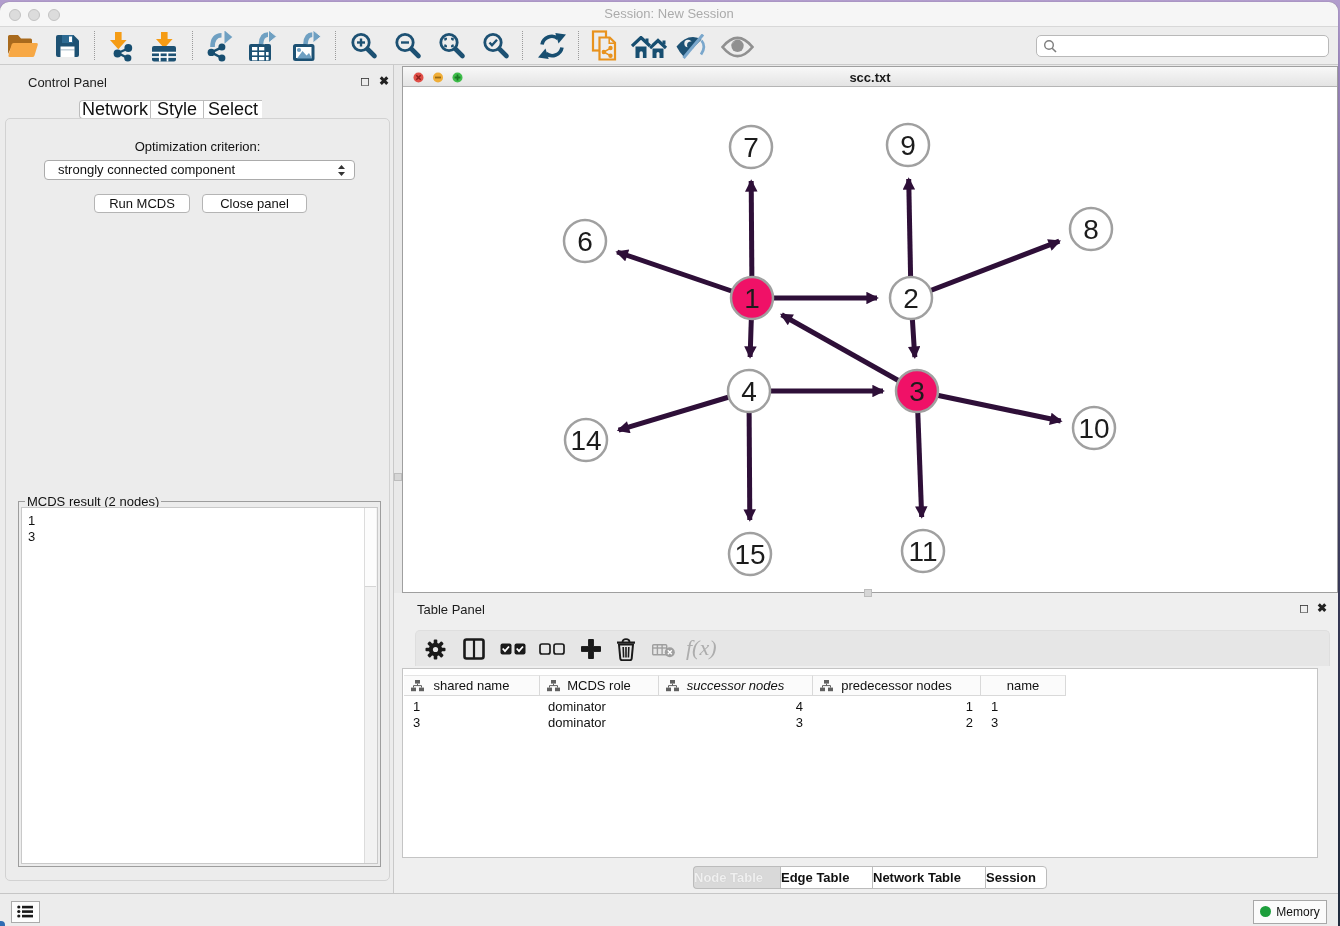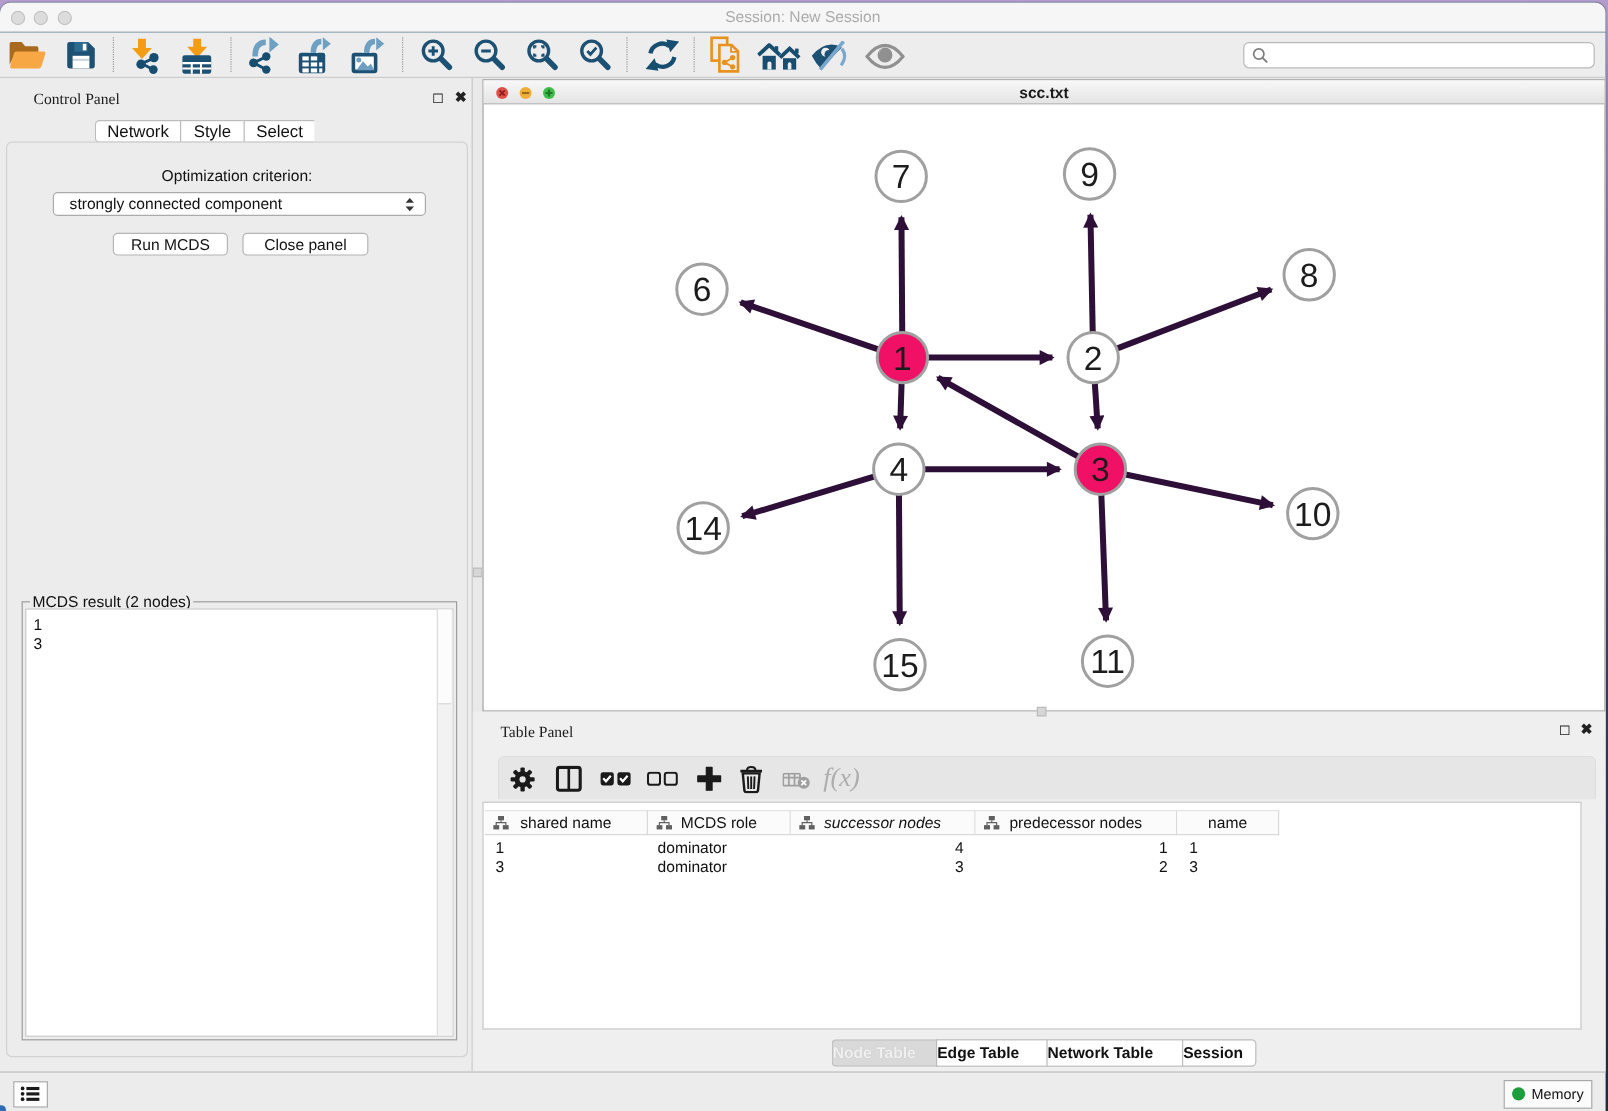--- a/index.html
+++ b/index.html
@@ -1,32 +1,32 @@
 <!DOCTYPE html>
 <html><head>
 <meta charset="utf-8">
 <style>
 html,body{margin:0;padding:0;}
 body{width:1340px;height:926px;overflow:hidden;font-family:"Liberation Sans",sans-serif;position:relative;}
 #desktop{position:absolute;left:0;top:0;width:1340px;height:926px;background:linear-gradient(180deg,#b29dcd 0%,#9a85bb 8%,#6f6392 30%,#3d3c5d 60%,#252d44 85%,#222c3e 100%);}
-#window{position:absolute;left:0;top:2px;width:1338px;height:916px;background:#0c4a6e;border-radius:9px 9px 0 0;box-shadow:0 0 1px rgba(0,0,0,.4);}
+#window{position:absolute;left:0;top:2px;width:1338px;height:916px;background:#a3a3a3;border-radius:9px 9px 0 0;box-shadow:0 0 1px rgba(0,0,0,.4);}
 #titlebar{position:absolute;left:0;top:0;width:100%;height:24px;background:#f6f6f6;border-radius:9px 9px 0 0;border-bottom:1px solid #d8d8d8;}
 .tl{position:absolute;top:7px;width:12px;height:12px;border-radius:50%;background:#dcdcdc;border:1px solid #c3c3c3;box-sizing:border-box;}
 #titlebar .title{position:absolute;left:0;right:0;top:4px;text-align:center;font-size:13px;color:#ababab;}
 #toolbar{position:absolute;left:0;top:25px;width:100%;height:37px;background:#ededed;border-bottom:1px solid #cbcbcb;}
 .sep{position:absolute;top:4px;height:29px;width:0;border-left:1px dotted #9a9a9a;}
 .ticon{position:absolute;top:3px;}
 #search{position:absolute;left:1036px;top:8px;width:291px;height:20px;background:#fff;border:1px solid #b9b9b9;border-radius:5px;}
 #main{position:absolute;left:0;top:63px;width:100%;height:828px;background:#e9e9e9;}
 
 #leftpanel{position:absolute;left:0;top:0;width:393px;height:828px;background:#ececec;border-right:1px solid #c9c9c9;}
-.phead{font-size:13px;color:#1c1c1c;font-family:Liberation Serif, serif;}
+.phead{font-size:13px;color:#1c1c1c;}
 #cp-title{position:absolute;left:28px;top:10px;}
 .winbtns{position:absolute;font-size:12px;color:#222;}
-#tabs{position:absolute;left:79px;top:35px;height:19px;font-size:14px;}
+#tabs{position:absolute;left:79px;top:35px;height:19px;font-size:18px;}
 .tab{float:left;height:17px;line-height:17px;padding:0;text-align:center;background:#fff;border:1px solid #bcbcbc;border-right:none;color:#111;}
 .tab.first{border-radius:4px 0 0 4px;}
 .tab.sel{background:#d8d8d8;border:1px solid #c0c0c0;color:#f2f2f2;text-shadow:0 0 1px #bbb;border-radius:0 4px 4px 0;}
 #tabpanel{position:absolute;left:5px;top:53px;width:383px;height:761px;background:#ececec;border:1px solid #d2d2d2;border-radius:5px;}
 #optlabel{position:absolute;left:0;width:100%;top:20px;text-align:center;font-size:13px;color:#111;}
 #dropdown{position:absolute;left:38px;top:41px;width:296px;height:18px;background:#fff;border:1px solid #ababab;border-radius:4px;font-size:13px;color:#111;line-height:18px;padding-left:13px;}
 .btn{position:absolute;top:75px;height:17px;background:#fff;border:1px solid #b4b4b4;border-radius:4px;font-size:13px;color:#111;text-align:center;line-height:17px;}
 #fieldset{position:absolute;left:12px;top:382px;width:361px;height:364px;border:1px solid #9d9d9d;}
 #fieldlegend{position:absolute;left:6px;top:-8px;background:#ececec;padding:0 2px;font-size:13px;color:#111;}
 #fieldwhite{position:absolute;left:2px;top:5px;right:2px;bottom:2px;background:#fff;border:1px solid #c9c9c9;}

